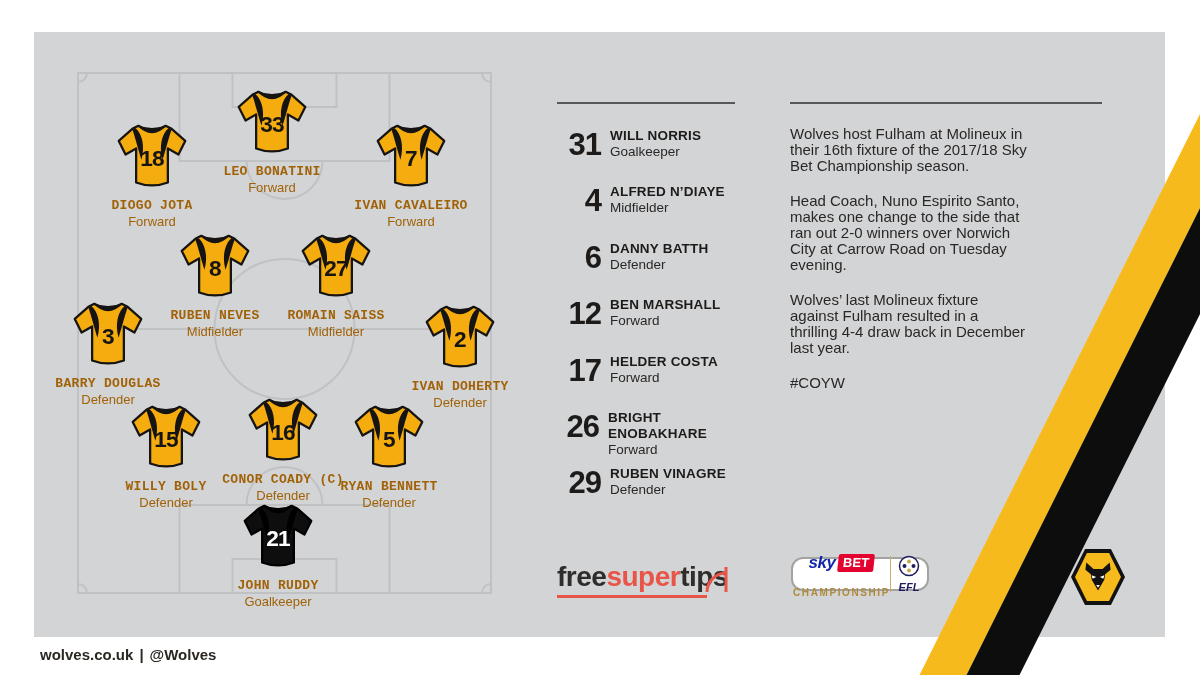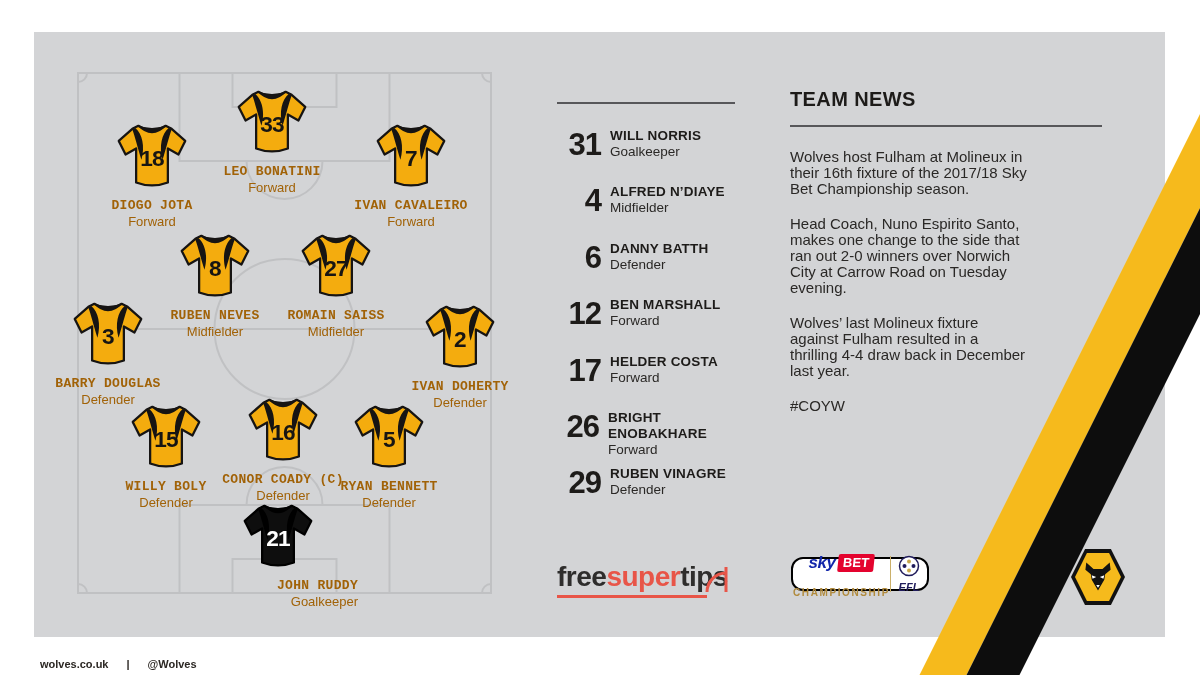--- a/index.html
+++ b/index.html
@@ -42,40 +42,40 @@
   #news-paras{margin-top:22px;width:240px;}
   #news-paras p{margin:0 0 19px 0;font-size:15px;line-height:16px;}
 
   
   .fst{position:absolute;left:557px;top:562px;width:186px;}
   .fst-text{font-size:28px;font-weight:800;letter-spacing:-.5px;line-height:30px;color:#2e2d2c;}
   .fst-super{color:#e85548;}
   .fst-underline{width:150px;height:3px;background:#e85548;margin-top:3px;}
   .fst-flag{position:absolute;right:14px;top:2px;}
 
-  .skybet{position:absolute;left:791px;top:557px;width:138px;height:34px;background:#ffffff;border:2px solid #000000;border-radius:12px;box-sizing:border-box;display:flex;align-items:center;}
+  .skybet{position:absolute;left:791px;top:557px;width:138px;height:34px;background:#ffffff;border:2px solid #a3a3a3;border-radius:12px;box-sizing:border-box;display:flex;align-items:center;}
   .sb-left{flex:1;text-align:center;padding-top:2px;}
   .sb-row{display:flex;align-items:center;justify-content:center;gap:3px;}
   .sb-sky{font-size:17px;font-weight:800;font-style:italic;color:#1226aa;letter-spacing:-.5px;}
   .sb-bet{background:#e4032e;color:#fff;font-size:13px;font-weight:800;padding:1px 5px 2px;border-radius:2px;transform:skewX(-6deg);}
   .sb-comp{font-size:10px;font-weight:bold;letter-spacing:1.6px;color:#b08a3c;margin-top:14px;}
   .sb-div{width:1px;height:36px;background:#cbb06a;}
   .sb-right{width:38px;text-align:center;}
   .sb-efl{font-size:11px;font-weight:800;font-style:italic;color:#201c5b;line-height:11px;margin-top:1px;}
 
   
   .wolves-badge{position:absolute;left:1071px;top:549px;width:54px;height:56px;}
   .hex-outer{position:absolute;inset:0;background:#121212;clip-path:polygon(26% 0,74% 0,100% 50%,74% 100%,26% 100%,0 50%);}
   .hex-inner{position:absolute;inset:4px;background:#f6ba1c;clip-path:polygon(26% 0,74% 0,100% 50%,74% 100%,26% 100%,0 50%);display:flex;align-items:center;justify-content:center;}
 
   
   .stripes{position:absolute;left:0;top:0;pointer-events:none;}
 
   
-  .footer{position:absolute;left:40px;top:646px;display:flex;gap:18px;font-size:11px;font-weight:bold;color:#2b2723;margin-top:12px;}
+  .footer{position:absolute;left:40px;top:646px;display:flex;gap:6px;font-size:15px;font-weight:bold;color:#2b2723;}
 </style>
 </head>
 <body>
 
 <div class="canvas">
 
   <div class="card"></div>
 
   <svg class="pitch" width="415" height="522" viewBox="0 0 415 522">
     <rect x="1" y="1" width="413" height="520"></rect>
@@ -200,21 +200,21 @@
       <svg class="jersey" viewBox="0 0 100 90">
         <path class="j-body" d="M32,5 Q50,16 68,5 L76,9 L94,25 L85,43 L71,35 L71,80 Q50,88 29,80 L29,35 L15,43 L6,25 L24,9 Z"></path>
         <path class="j-collar" d="M30,4 Q50,12 70,4 Q50,26 30,4 Z"></path>
         <path class="j-accent" d="M28,8 C37,16 41,32 36,50 C31,34 27,18 24,10 Z"></path>
         <path class="j-accent" d="M72,8 C63,16 59,32 64,50 C69,34 73,18 76,10 Z"></path>
         <text class="j-num" x="50" y="58" text-anchor="middle">5</text>
       </svg>
       <div class="p-name">RYAN BENNETT</div>
       <div class="p-pos">Defender</div>
     </div>
-      <div class="player goalkeeper" style="left: 278px; top: 502px; text-align: right;">
+      <div class="player goalkeeper" style="left: 278px; top: 502px;">
       <svg class="jersey" viewBox="0 0 100 90">
         <path class="j-body" d="M32,5 Q50,16 68,5 L76,9 L94,25 L85,43 L71,35 L71,80 Q50,88 29,80 L29,35 L15,43 L6,25 L24,9 Z"></path>
         <path class="j-collar" d="M30,4 Q50,12 70,4 Q50,26 30,4 Z"></path>
         <path class="j-accent" d="M28,8 C37,16 41,32 36,50 C31,34 27,18 24,10 Z"></path>
         <path class="j-accent" d="M72,8 C63,16 59,32 64,50 C69,34 73,18 76,10 Z"></path>
         <text class="j-num" x="50" y="58" text-anchor="middle">21</text>
       </svg>
       <div class="p-name">JOHN RUDDY</div>
       <div class="p-pos">Goalkeeper</div>
     </div>
@@ -269,21 +269,20 @@
       <div class="sub-num">29</div>
       <div>
         <div class="sub-name">RUBEN VINAGRE</div>
         <div class="sub-pos">Defender</div>
       </div>
     </div>
       </div>
   </section>
 
   <section class="news">
-    <h2 class="section-title">TEAM NEWS</h2>
     <div class="rule news-rule"></div>
     <div id="news-paras">
         <p>Wolves host Fulham at Molineux in their 16th fixture of the 2017/18 Sky Bet Championship season.</p>
         <p>Head Coach, Nuno Espirito Santo, makes one change to the side that ran out 2-0 winners over Norwich City at Carrow Road on Tuesday evening.</p>
         <p>Wolves’ last Molineux fixture against Fulham resulted in a thrilling 4-4 draw back in December last year.</p>
         <p>#COYW</p>
       </div>
   </section>
 
   <div class="fst">

